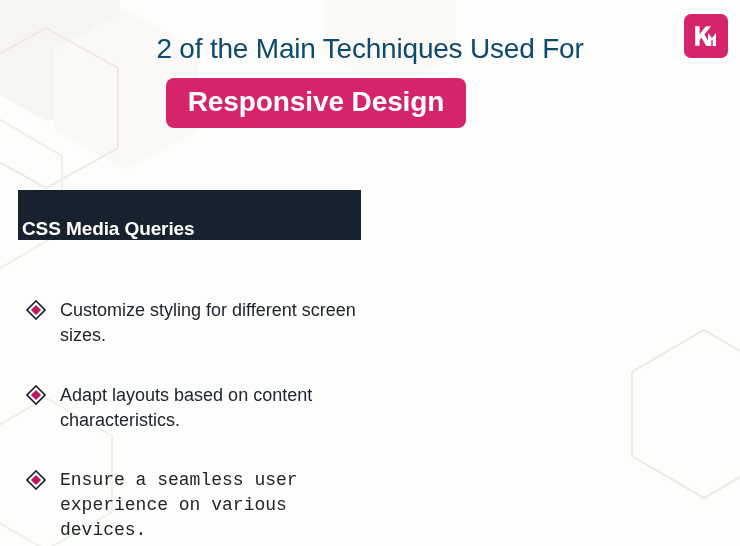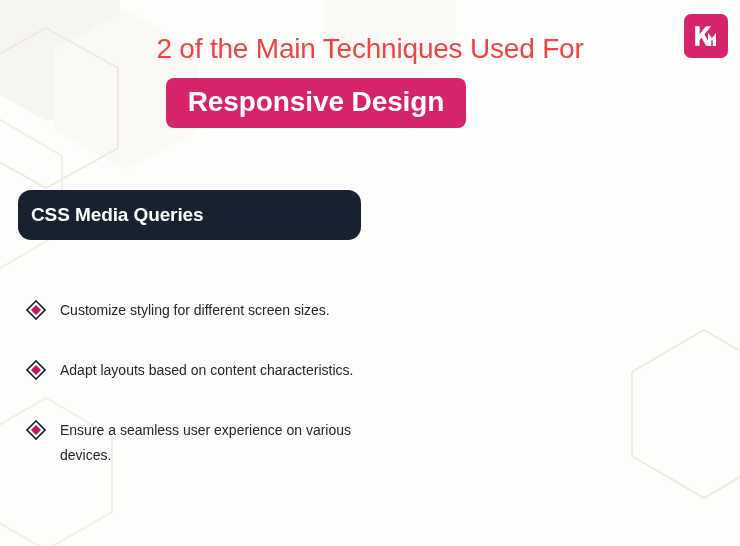--- a/index.html
+++ b/index.html
@@ -42,21 +42,21 @@
   }
   .page-title {
     position: absolute;
     top: 32px;
     left: 0;
     width: 740px;
     text-align: center;
     font-size: 28px;
     line-height: 34px;
     font-weight: 400;
-    color: #ef4444;
+    color: #0c4a6e;
     letter-spacing: -0.2px;
   }
   .title-badge-wrap {
     position: absolute;
     top: 78px;
     left: 0;
     width: 632px;
     text-align: center;
   }
   .title-badge {
@@ -98,55 +98,54 @@
     gap: 18px;
   }
   .column {
     width: 343px;
     flex: 0 0 343px;
   }
   .col-header {
     height: 50px;
     background: #18222f;
     display: flex;
-    align-items: center;
-    padding-left: 13px;
+    align-items: flex-end;
+    padding-left: 4px;
     box-sizing: border-box;
-    border-radius: 13px;
   }
   .col-header-text {
     color: #ffffff;
     font-size: 19px;
     font-weight: bold;
     letter-spacing: -0.1px;
   }
 
   .bullet-list {
     margin: 0;
     padding: 0;
     list-style: none;
     padding-top: 58px;
   }
   .bullet-item {
     display: flex;
     align-items: flex-start;
     margin-bottom: 35px;
     padding-left: 8px;
   }
-  .bullet-item:last-child { margin-bottom: 0; }
+  .bullet-item:last-child { margin-bottom: 0; font-family: Liberation Mono, monospace; }
   .bullet-icon {
     flex: 0 0 20px;
     width: 20px;
     height: 20px;
     margin-top: 2px;
     margin-right: 14px;
   }
   .bullet-icon svg { display: block; }
   .bullet-text {
-    font-size: 14px;
+    font-size: 18px;
     line-height: 25px;
     color: #20262e;
     max-width: 300px;
   }
 </style>
 </head>
 <body>
 
 <div class="bg-layer">
   <svg width="300" height="250" style="top:-46px; left:-62px;" viewBox="0 0 300 250">

